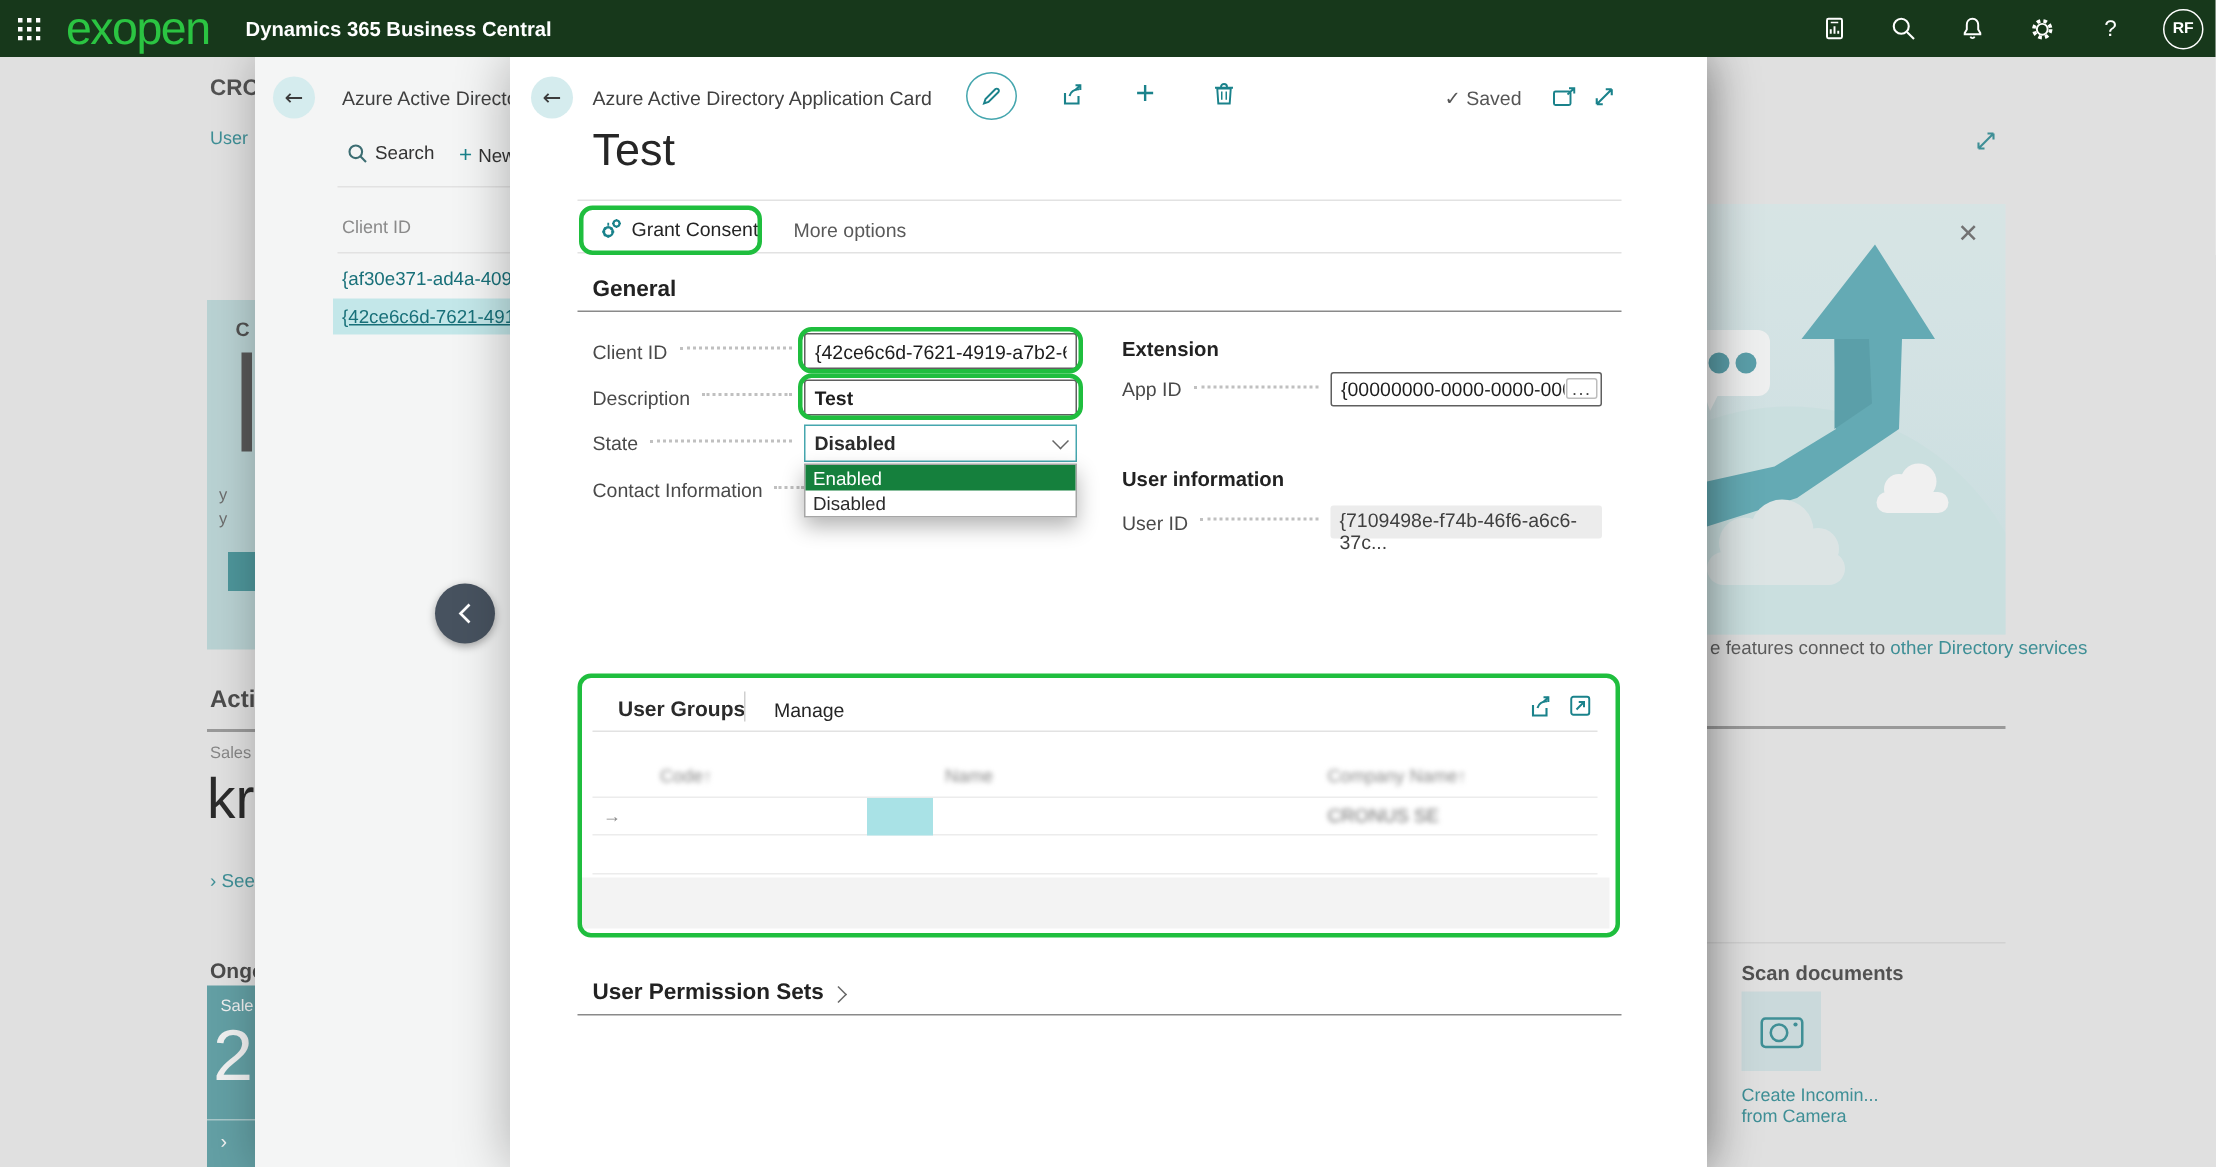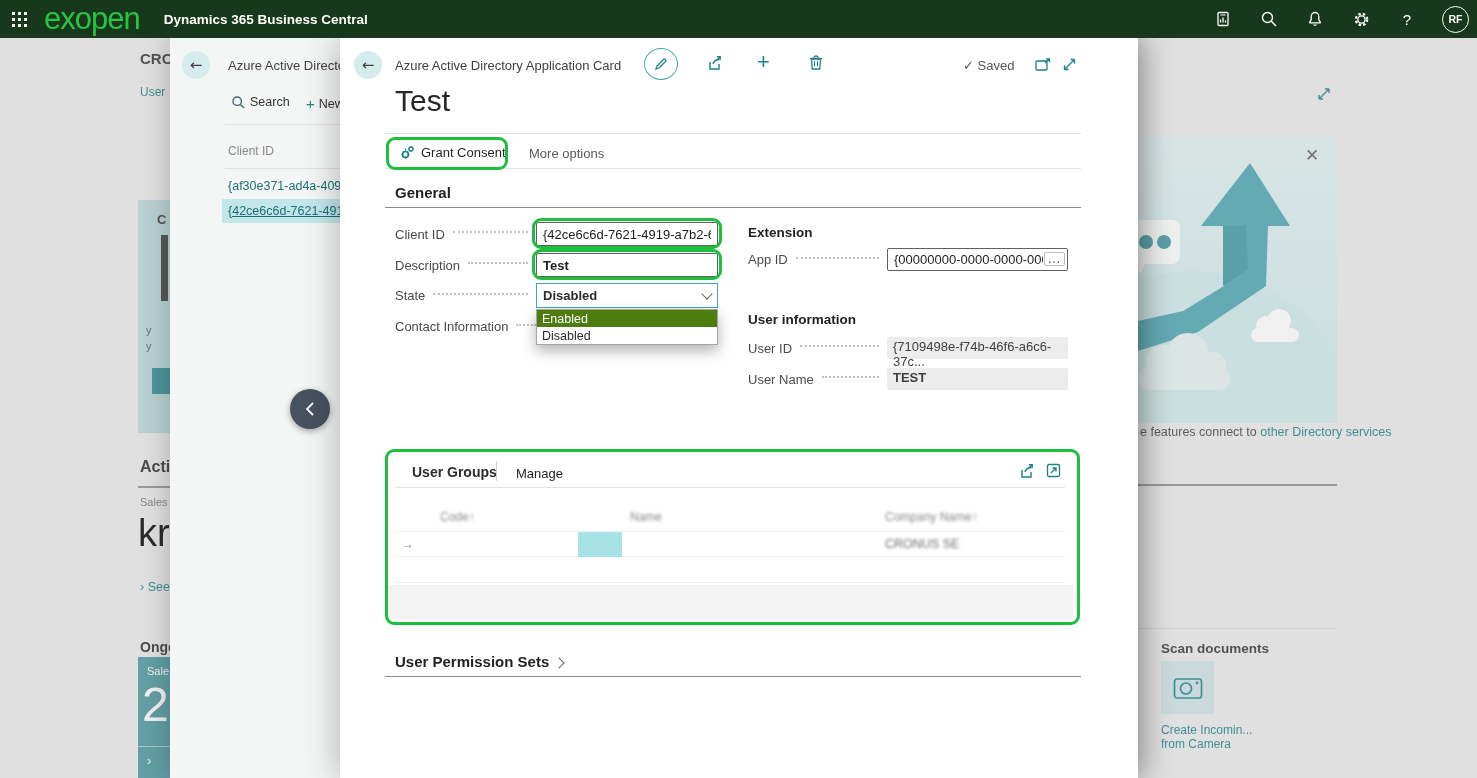--- a/index.html
+++ b/index.html
@@ -44,21 +44,21 @@
   .sub-h{font-size:13.5px;font-weight:700;color:#222}
   .frow{display:flex;align-items:center;position:absolute}
   .flabel{font-size:13px;color:var(--label);white-space:nowrap}
   .dots{flex:1;border-bottom:2px dotted #c0c0c0;height:1px;margin:0 8px 4px 8px}
   .fld{height:24px;border:1px solid var(--fieldborder);background:#fff;font-size:13px;color:#1d1d1d;padding:2px 6px;width:182px;font-family:"Liberation Sans",sans-serif;border-radius:2px}
   .fld.ro{background:var(--disabled);border:none;color:#3f3f3f;font-weight:600}
   .combo{display:flex;align-items:center;justify-content:space-between;border:1.5px solid #45a6ae;background:#fff;height:25px;width:182px;padding:2px 6px;font-size:13px;cursor:pointer}
   .chev{width:8px;height:8px;border-right:1.5px solid #666;border-bottom:1.5px solid #666;transform:rotate(45deg);margin-top:-4px}
   .ddown{width:182px;background:#fff;border:1px solid #a6a6a6;box-shadow:0 6px 14px rgba(0,0,0,.3);z-index:20}
   .dd-item{height:17px;font-size:12.5px;display:flex;align-items:center;padding:0 5px;cursor:pointer}
-  .dd-item.sel{background:#4d7c0f;color:#fff}
+  .dd-item.sel{background:#15803d;color:#fff}
   .assist{position:absolute;right:3px;top:4px;font-size:12px;color:#444;letter-spacing:1px;border:1px solid #bdbdbd;border-radius:2px;line-height:12px;padding:0 3px;background:#fff;cursor:pointer}
   .annot{border:3px solid var(--green);border-radius:9px;z-index:30;pointer-events:none}
   .blur{filter:blur(1.6px)}
   .ug-colh{font-size:12px;color:#8a8a8a}
   .ug-row{border-bottom:1px solid #ececec}
   .teal-ic{color:var(--teal)}
 </style>
 </head>
 <body>
 
@@ -254,25 +254,20 @@
       <input class="fld" style="width: 181px; height: 23px; padding-right: 24px;" value="{00000000-0000-0000-0000-0">
       <span class="assist">...</span>
     </span>
   </div>
   <div class="abs sub-h" style="left:408px;top:274px">User information</div>
   <div class="frow" style="left:408px;top:299px;width:320px">
     <span class="flabel">User ID</span>
       <span class="dots"></span>
     <div class="fld ro" style="width:181px;height:22px;font-weight:400">{7109498e-f74b-46f6-a6c6-37c...</div>
   </div>
-  <div class="frow" style="left:408px;top:330px;width:320px">
-    <span class="flabel">User Name</span>
-      <span class="dots"></span>
-    <div class="fld ro" style="width:181px;height:22px">TEST</div>
-  </div>
 
   <div class="abs" style="left:48px;top:414px;width:689px;height:170px">
     <div class="abs" style="left:24px;top:12px;font-size:14px;font-weight:700">User Groups</div>
     <div class="abs" style="left:108px;top:9px;width:1px;height:20px;background:#cfcfcf"></div>
     <div class="abs actionlbl" style="left:128px;top:14px">Manage</div>
     <div class="abs" style="left:630px;top:10px;cursor:pointer">
       <svg width="18" height="18" viewBox="0 0 18 18">
           <path d="M4 8 v7 h9 v-5" fill="none" stroke="#1a828b" stroke-width="1.4"></path>
           <path d="M7 10 C8 6.5 10.5 5.5 13.5 5.5" fill="none" stroke="#1a828b" stroke-width="1.4"></path>
           <path d="M11 2.8 H14.2 V6" fill="none" stroke="#1a828b" stroke-width="1.4"></path>

